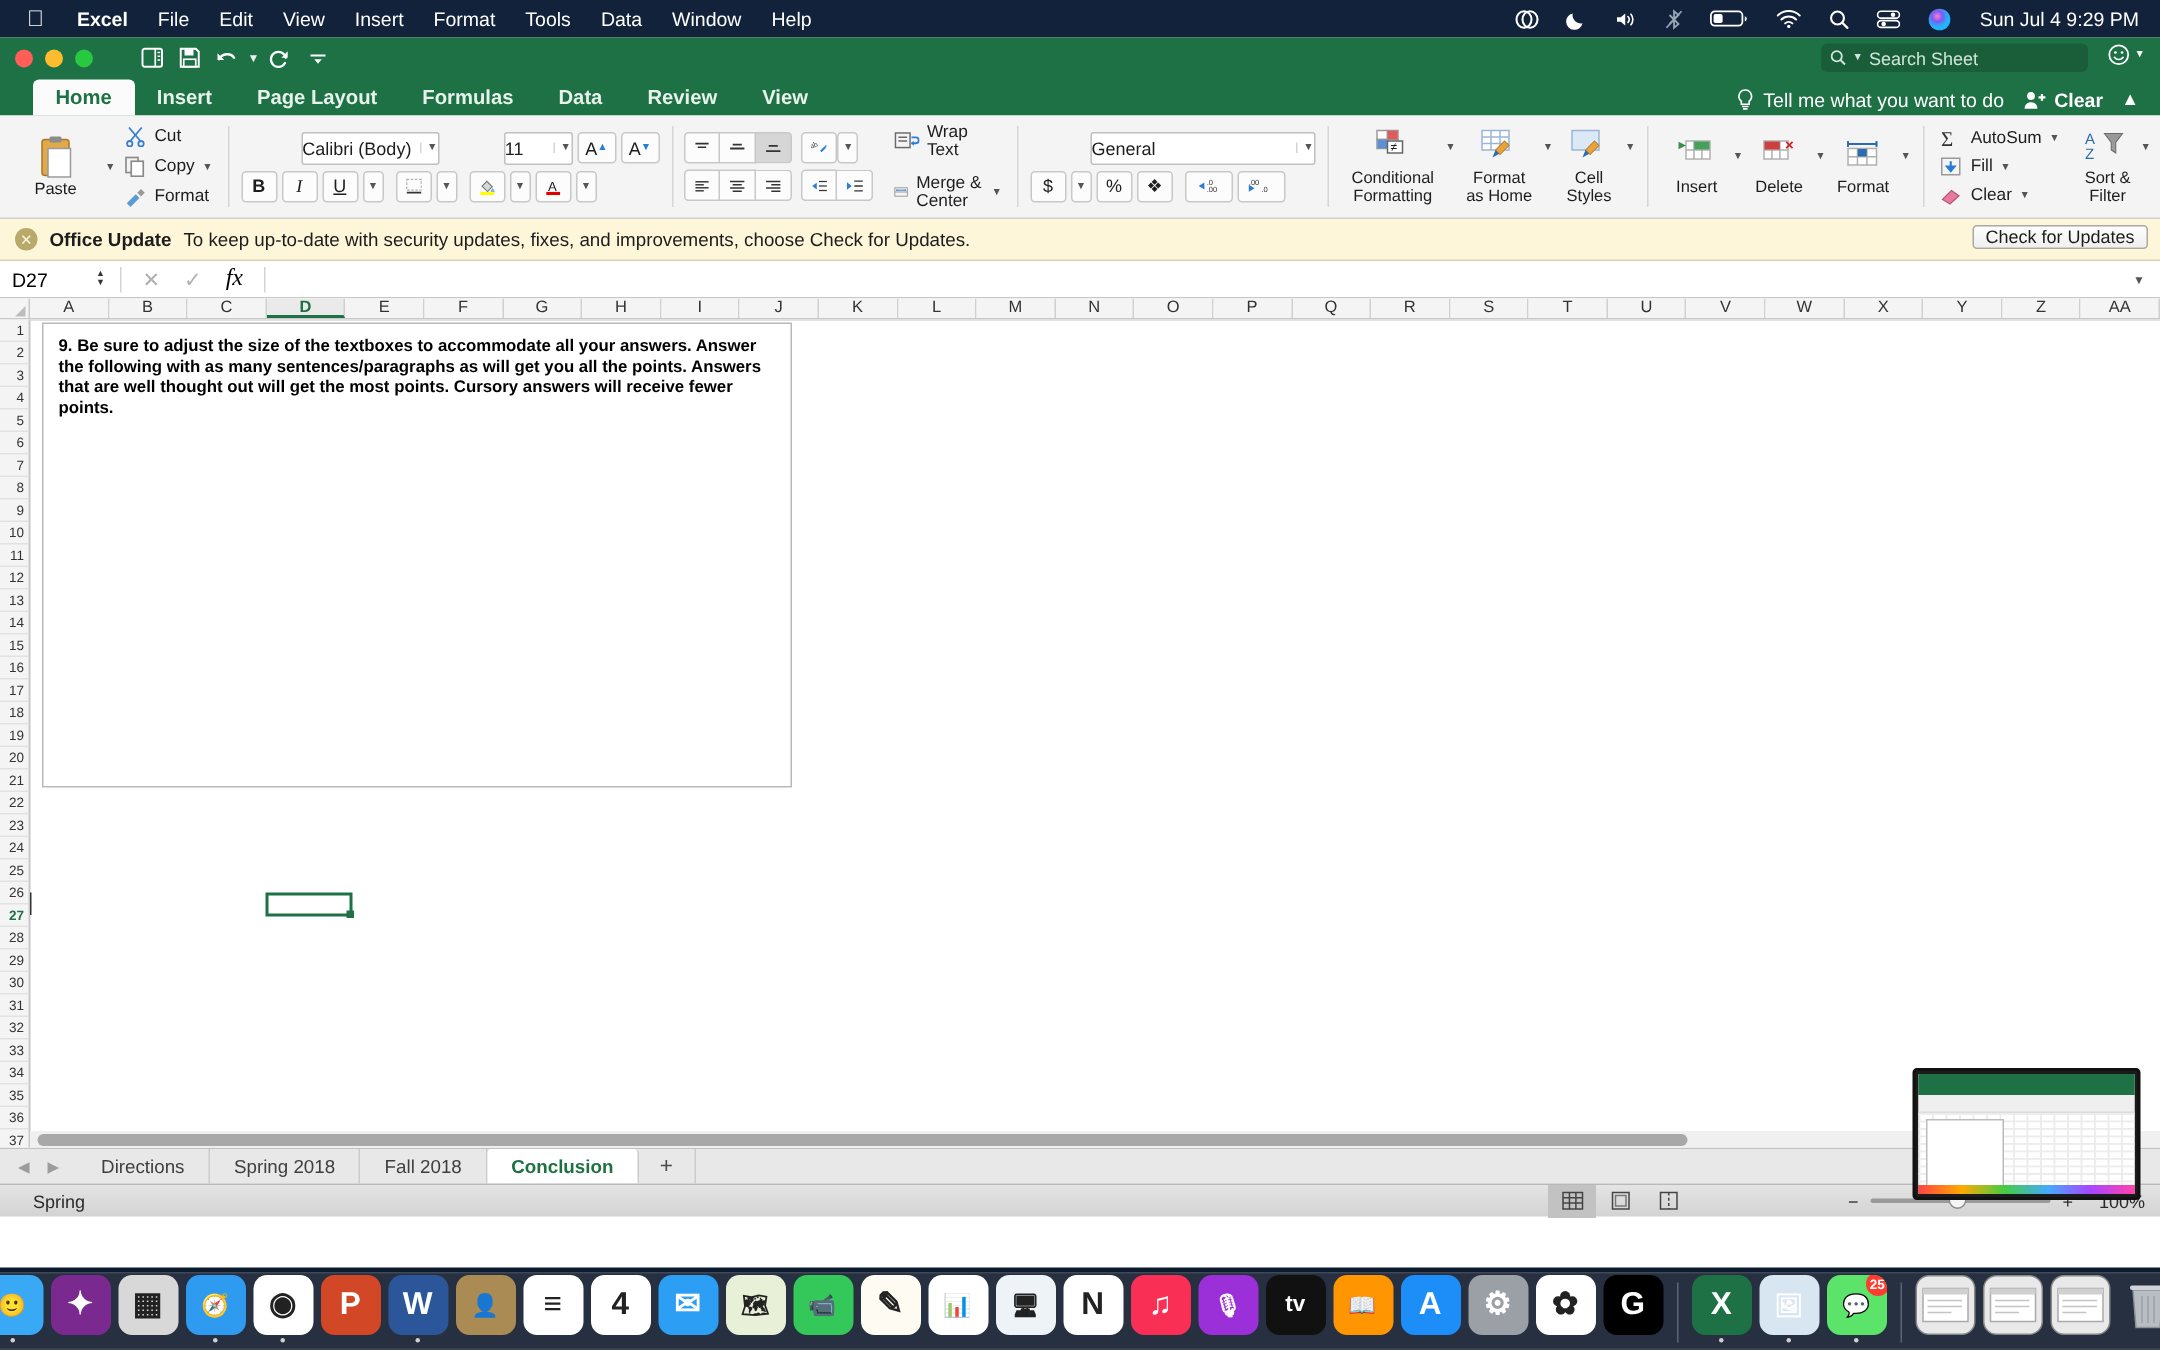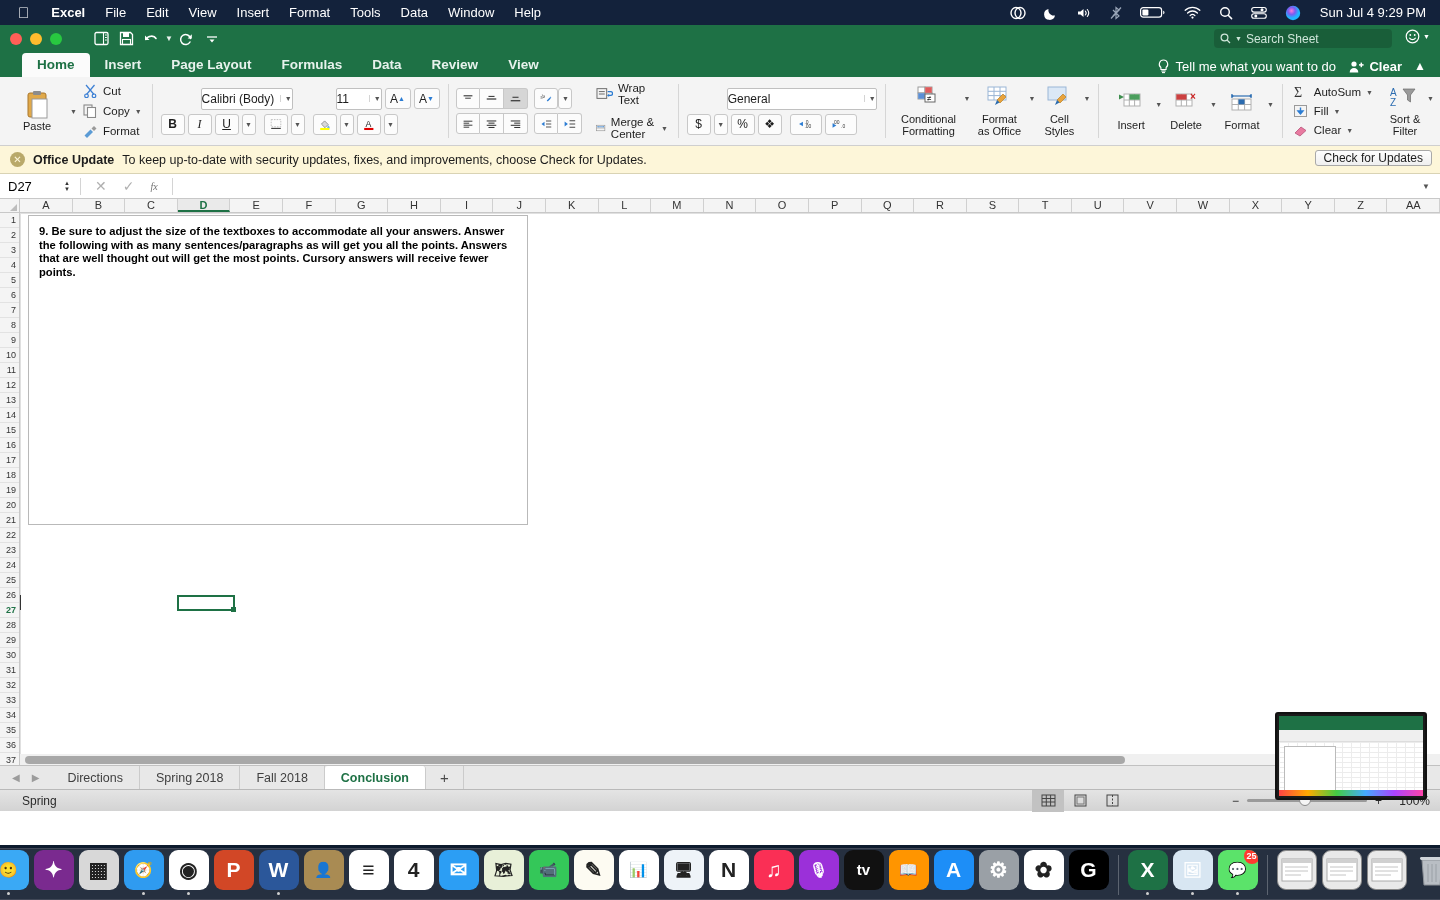--- a/index.html
+++ b/index.html
@@ -107,21 +107,21 @@
     background: linear-gradient(#fefefe,#efefef); border-radius: 3px; font-size: 12px;
     display: flex; align-items: center; padding: 0 8px;
   }
 
   
   .formulabar { height: 25px; background: #fff; border-bottom: 1px solid #c8c8c8; display: flex; align-items: center; }
   .namebox { width: 80px; display: flex; align-items: center; font-size: 13px; padding-left: 8px; position: relative; height: 100%; }
   .nb-spin { position: absolute; right: 10px; display: flex; flex-direction: column; font-size: 6px; line-height: 6px; color: #333; }
   .fb-div { width: 1px; height: 17px; background: #d4d4d4; }
   .fb-icons { display: flex; align-items: center; gap: 16px; padding: 0 14px; color: #b0b0b0; font-size: 14px; }
-  .fb-fx { color: #737373; font-style: italic; font-family: "Liberation Serif", serif; font-size: 10px; }
+  .fb-fx { color: #000000; font-style: italic; font-family: "Liberation Serif", serif; font-size: 16px; }
   .fb-input { flex: 1; height: 100%; }
   .fb-expand { padding: 0 10px; color: #555; font-size: 8px; }
 
   
   .gridwrap { position: relative; height: 566px; overflow: hidden; background: #fff; }
   .colhdr { display: flex; height: 14px; background: #f4f4f4; border-bottom: 1px solid #c8c8c8; }
   .corner { width: 20px; min-width: 20px; border-right: 1px solid #c8c8c8; background: #f4f4f4; position: relative; }
   .corner::after { content:''; position:absolute; right:2px; bottom:1px; border-left: 7px solid transparent; border-bottom: 7px solid #bdbdbd; }
   .ch {
     border-right: 1px solid #d0d0d0; text-align: center; font-size: 11px;
@@ -660,21 +660,21 @@
                   <rect x="3" y="2" width="18" height="13"></rect>
                   <line x1="3" y1="6.3" x2="21" y2="6.3"></line>
                   <line x1="3" y1="10.6" x2="21" y2="10.6"></line>
                   <line x1="9" y1="2" x2="9" y2="15"></line>
                   <line x1="15" y1="2" x2="15" y2="15"></line>
                 </g>
                 <path d="M12 15l6-6 3 3-6 6z" fill="#e8a33d" stroke="#b97f24" stroke-width=".7"></path>
                 <path d="M10 20l2-5 2.5 2.5z" fill="#2b6cb0"></path>
               </svg>
             <span style="margin-top:2px">Format</span>
-            <span>as Office</span>
+            <span>as Home</span>
           </div>
           <span class="caret" style="margin-top:10px">▼</span>
           <div class="bigbtn" style="width:48px">
             <svg width="28" height="26" viewBox="0 0 28 26">
                 <g stroke="#9ab6d6" fill="#dbe8f6">
                   <rect x="3" y="2" width="18" height="13"></rect>
                 </g>
                 <path d="M12 15l6-6 3 3-6 6z" fill="#e8a33d" stroke="#b97f24" stroke-width=".7"></path>
                 <path d="M10 20l2-5 2.5 2.5z" fill="#2b6cb0"></path>
               </svg>

